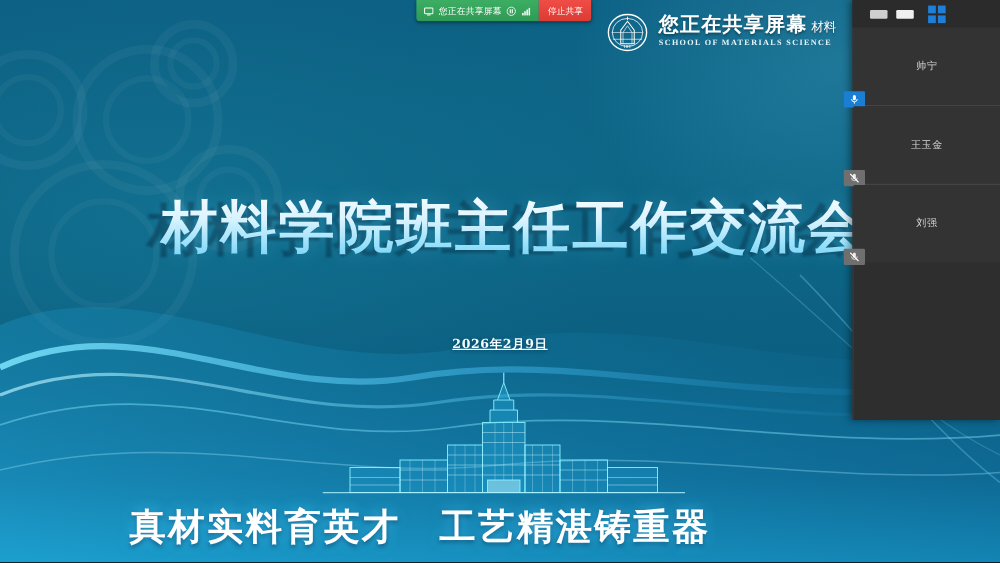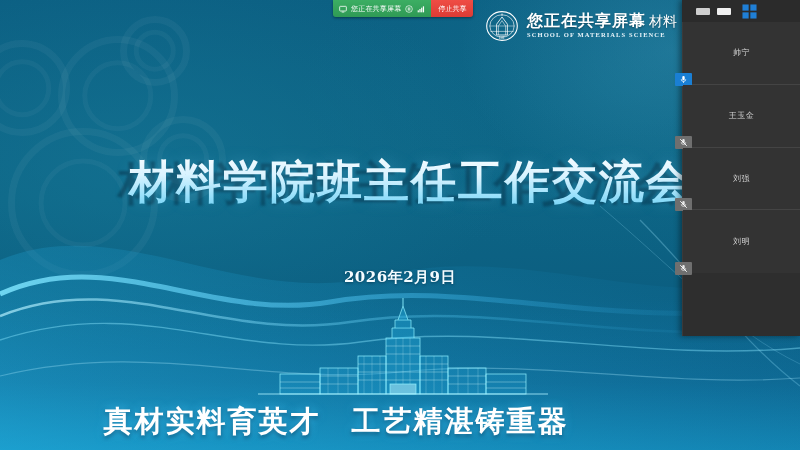--- a/index.html
+++ b/index.html
@@ -49,21 +49,21 @@
   
   .logo-wrap {
     position:absolute; left:484px; top:8px; display:flex; align-items:center; gap:7px;
   }
   .logo-mark { width:36px; height:36px; flex:0 0 36px; }
   .logo-text { line-height:1.05; }
   .logo-cn {
     font-size:16px; color:#ffffff; letter-spacing:1px; font-weight:bold;
     text-shadow:0 1px 2px rgba(0,0,0,.35); white-space:nowrap;
   }
-  .logo-cn .sub { font-size:14px; font-weight:normal; letter-spacing:0; margin-left:3px; }
+  .logo-cn .sub { font-size:10px; font-weight:normal; letter-spacing:0; margin-left:3px; }
   .logo-en {
     font-size:6.5px; color:#e8f4fa; letter-spacing:1.1px; white-space:nowrap;
     margin-top:3px; font-family:"Liberation Serif","DejaVu Serif",serif; font-weight:bold;
   }
 
   .main-title {
     position:absolute; left:0; top:152px; width:800px; text-align:center;
     font-size:45px; font-weight:bold; letter-spacing:2px;
     color:#f2fbff;
     background:linear-gradient(180deg,#ffffff 0%,#eaf8ff 38%,#9fe2fb 72%,#63cdf3 100%);
@@ -73,23 +73,24 @@
     padding-left:22px;
   }
   .main-title-shadow {
     position:absolute; left:0; top:154px; width:800px; text-align:center;
     font-size:45px; font-weight:bold; letter-spacing:2px; color:rgba(2,40,62,.45);
     filter:blur(1px); font-family:"DejaVu Sans","Liberation Sans",sans-serif;
   }
 
   .date-line {
     position:absolute; left:0; top:268px; width:800px; text-align:center;
-    font-size:15px; font-weight:bold; color:#f4fcff; letter-spacing:.5px;
+    font-size:10px; font-weight:bold; color:#f4fcff; letter-spacing:.5px;
     text-shadow:0 1px 3px rgba(2,40,62,.6);
     font-family:"DejaVu Serif","Liberation Serif",serif;
+    text-decoration:underline;
   }
 
   .slogan {
     position:absolute; left:0; bottom:8px; width:672px; text-align:center;
     font-size:29px; font-weight:bold; letter-spacing:2px;
     color:#ffffff;
     text-shadow:0 0 10px rgba(60,190,240,.85), 0 2px 4px rgba(0,40,70,.75);
     font-family:"DejaVu Sans","Liberation Sans",sans-serif;
   }
 
@@ -328,27 +329,17 @@
         <span class="badge muted">
           <svg viewBox="0 0 12 12">
               <path d="M6 1.2a1.6 1.6 0 0 1 1.6 1.6v2.6a1.6 1.6 0 0 1-3.2 0V2.8A1.6 1.6 0 0 1 6 1.2z" fill="#e8e8e8"></path>
               <path d="M3 5.6a3 3 0 0 0 6 0" fill="none" stroke="#e8e8e8" stroke-width="1"></path>
               <line x1="1.6" y1="1.6" x2="10.4" y2="10.4" stroke="#fff" stroke-width="1.2"></line>
             </svg>
         </span>
       </div>
 
 
-      <div class="tile">
-        <span class="name">刘明</span>
-        <span class="badge muted">
-          <svg viewBox="0 0 12 12">
-              <path d="M6 1.2a1.6 1.6 0 0 1 1.6 1.6v2.6a1.6 1.6 0 0 1-3.2 0V2.8A1.6 1.6 0 0 1 6 1.2z" fill="#e8e8e8"></path>
-              <path d="M3 5.6a3 3 0 0 0 6 0" fill="none" stroke="#e8e8e8" stroke-width="1"></path>
-              <line x1="1.6" y1="1.6" x2="10.4" y2="10.4" stroke="#fff" stroke-width="1.2"></line>
-            </svg>
-        </span>
-      </div>
 
     </div>
   </div>
 
 </div>
 
 </body></html>

